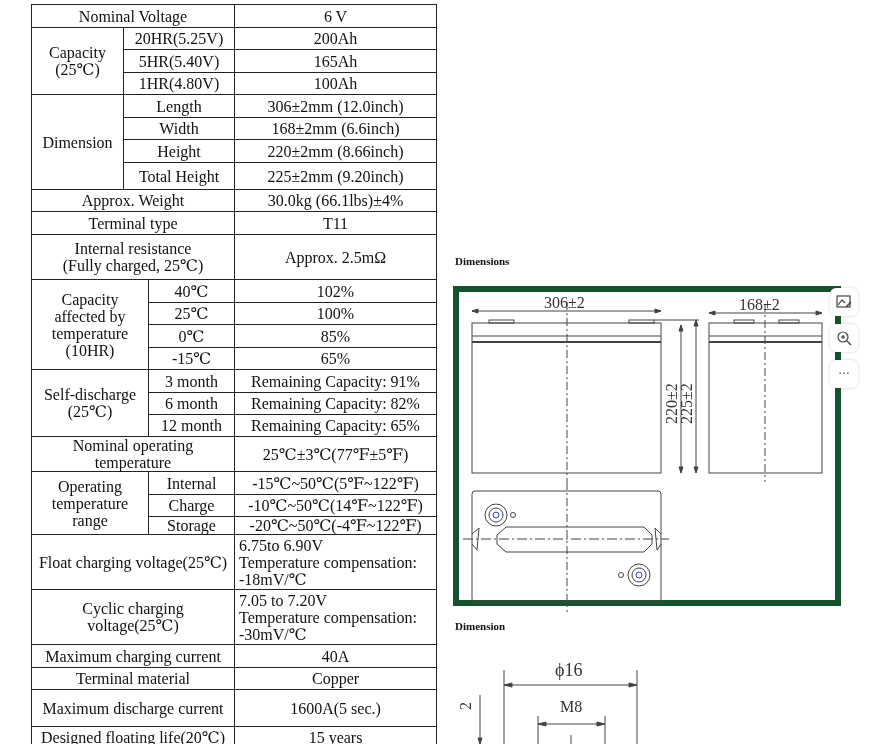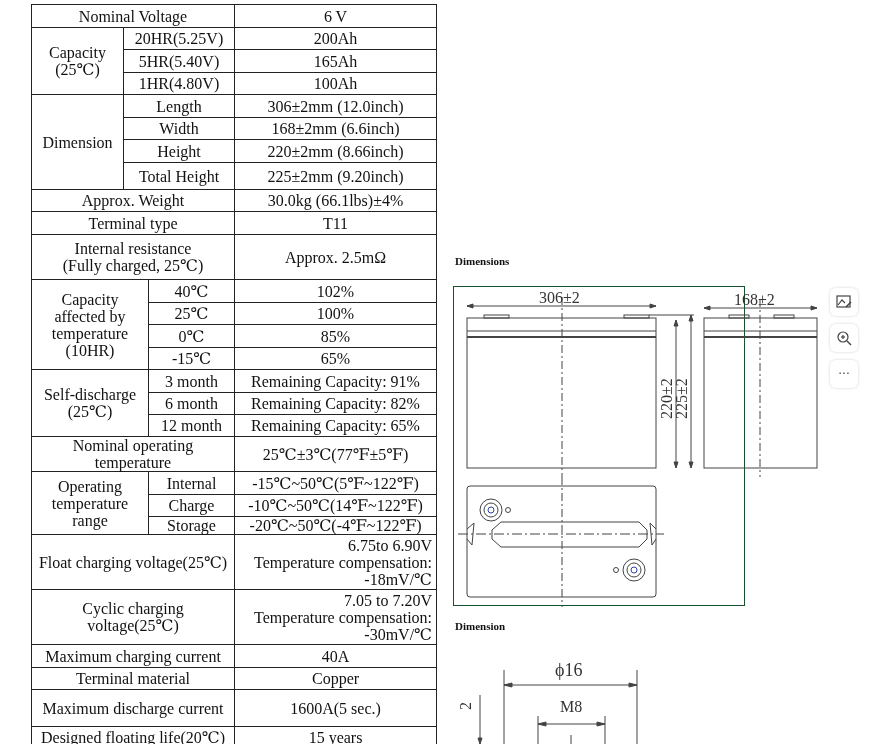--- a/index.html
+++ b/index.html
@@ -3,26 +3,26 @@
 <meta charset="utf-8">
 <style>
   html, body { margin: 0; padding: 0; background: #ffffff; }
   body { width: 875px; height: 744px; position: relative; overflow: hidden;
          font-family: "Liberation Serif", "DejaVu Serif", serif; color: #111; }
 
   table.spec { position: absolute; left: 31px; top: 4px; border-collapse: collapse;
                width: 405px; font-size: 16px; table-layout: fixed; }
   table.spec td { border: 1px solid #222; text-align: center; vertical-align: middle;
                   padding: 0 4px; line-height: 17px; }
-  table.spec td.left-multi { text-align: right; padding-left: 4px; }
+  table.spec td.left-multi { text-align: left; padding-left: 4px; }
 
   .section-title { position: absolute; font-weight: bold; font-size: 11px; }
 
-  .dim-frame { position: absolute; left: 453px; top: 286px; width: 292px; height: 320px;
-               border: 1px solid #14532d; box-sizing: border-box; }
+  .dim-frame { position: absolute; left: 453px; top: 286px; width: 388px; height: 320px;
+               border: 6px solid #14532d; box-sizing: border-box; }
   .dim-frame svg { position: absolute; left: 0; top: 0; }
 
   .terminal-svg { position: absolute; left: 455px; top: 650px; }
 
   .side-tools { position: absolute; left: 830px; top: 288px; width: 30px; }
   .tool-btn { width: 28px; height: 28px; border-radius: 6px; background: #fff;
               box-shadow: 0 0 3px rgba(0,0,0,0.18); margin-bottom: 8px;
               display: flex; align-items: center; justify-content: center;
               color: #444; font-family: "DejaVu Sans", sans-serif; font-size: 12px; }
 </style>

